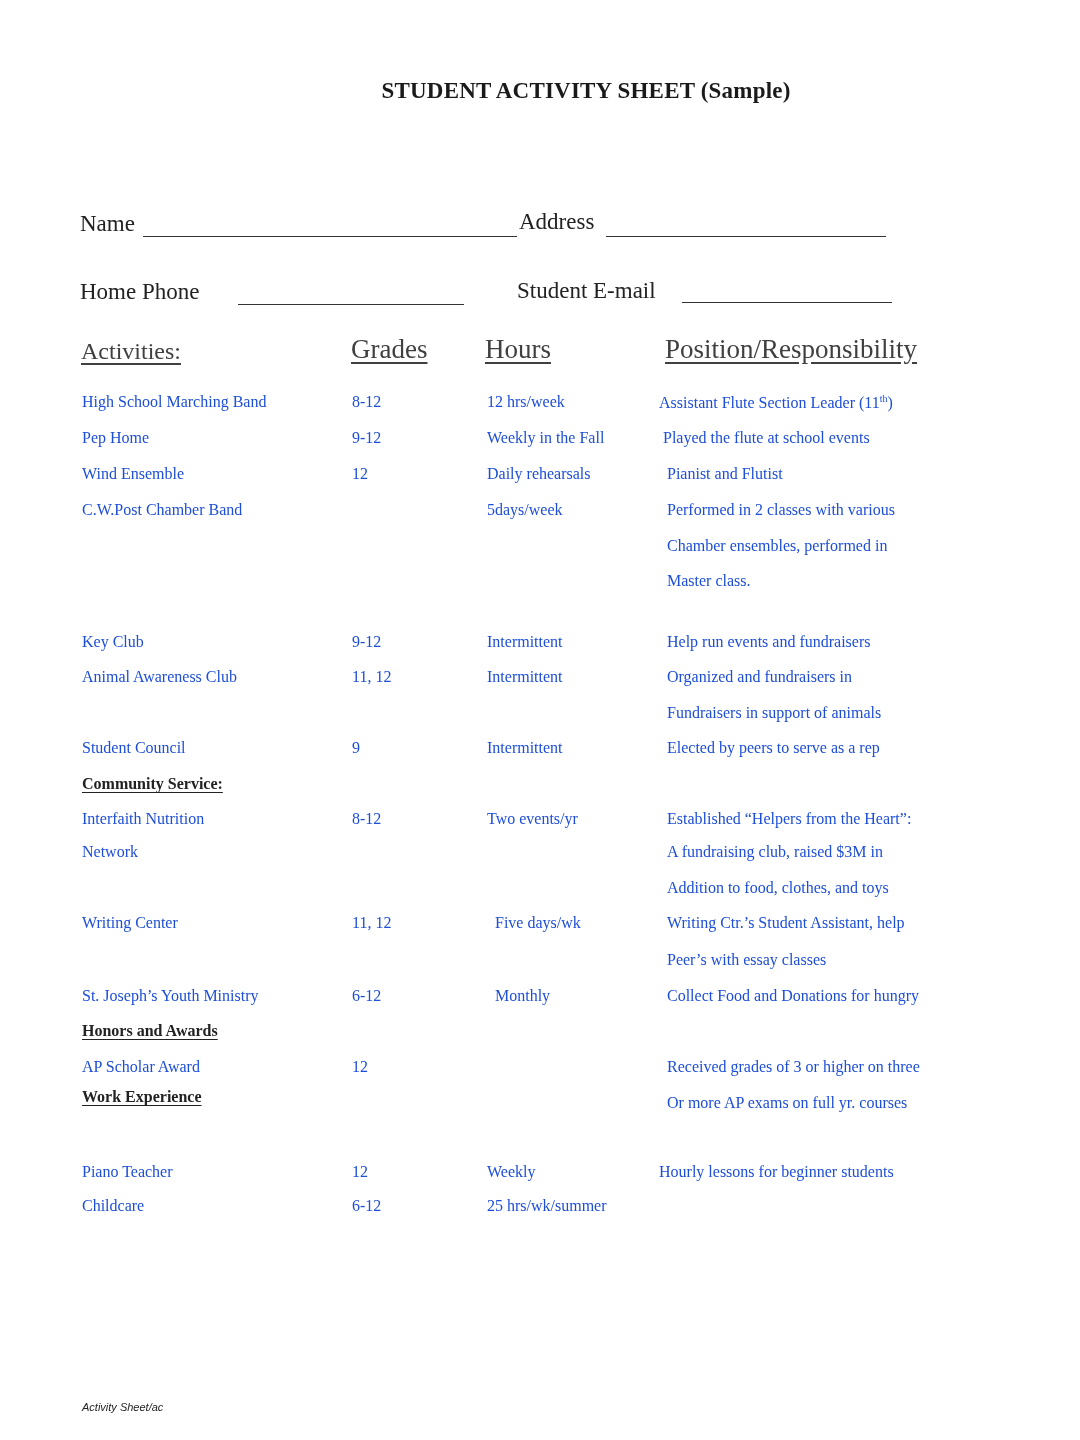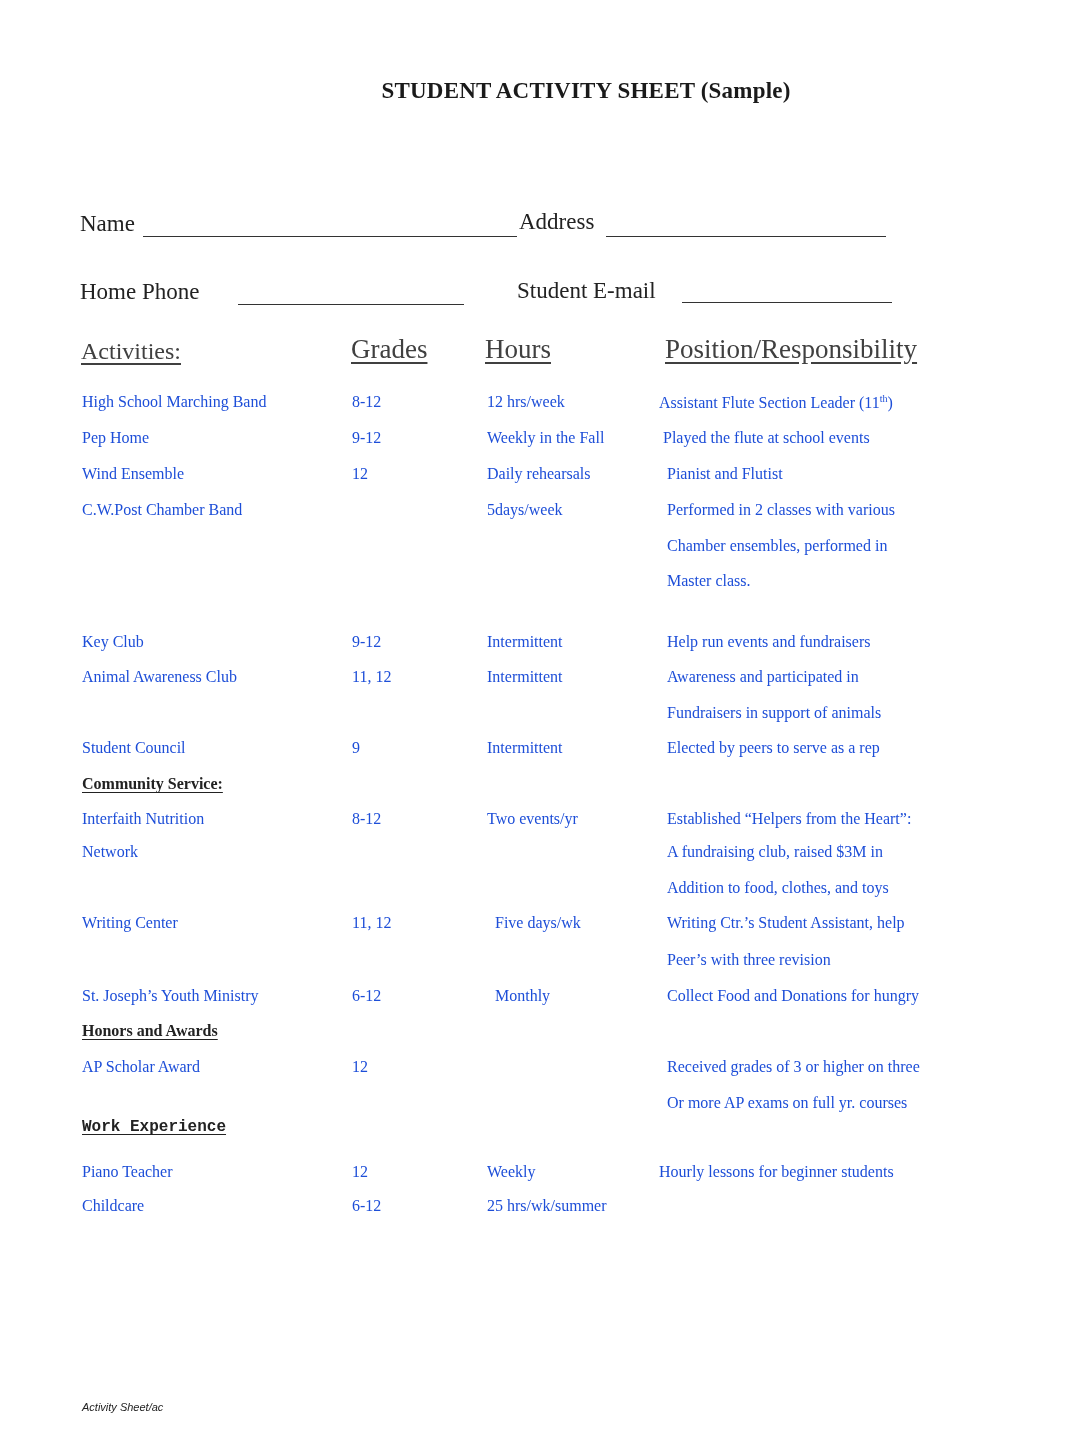--- a/index.html
+++ b/index.html
@@ -77,21 +77,21 @@
 <div class="row" style="top:633px;">
   <span class="c1">Key Club</span>
   <span class="c2">9-12</span>
   <span class="c3">Intermittent</span>
   <span class="c4">Help run events and fundraisers</span>
 </div>
 <div class="row" style="top:668px;">
   <span class="c1">Animal Awareness Club</span>
   <span class="c2">11, 12</span>
   <span class="c3">Intermittent</span>
-  <span class="c4">Awareness and participated in</span>
+  <span class="c4">Organized and fundraisers in</span>
 </div>
 <div class="row" style="top:704px;">
   <span class="c4">Fundraisers in support of animals</span>
 </div>
 <div class="row" style="top:739px;">
   <span class="c1">Student Council</span>
   <span class="c2">9</span>
   <span class="c3">Intermittent</span>
   <span class="c4">Elected by peers to serve as a rep</span>
 </div>
@@ -111,41 +111,41 @@
 <div class="row" style="top:879px;">
   <span class="c4">Addition to food, clothes, and toys</span>
 </div>
 <div class="row" style="top:914px;">
   <span class="c1">Writing Center</span>
   <span class="c2">11, 12</span>
   <span class="c3" style="left:495px;">Five days/wk</span>
   <span class="c4">Writing Ctr.’s Student Assistant, help</span>
 </div>
 <div class="row" style="top:951px;">
-  <span class="c4">Peer’s with three revision</span>
+  <span class="c4">Peer’s with essay classes</span>
 </div>
 <div class="row" style="top:987px;">
   <span class="c1">St. Joseph’s Youth Ministry</span>
   <span class="c2">6-12</span>
   <span class="c3" style="left:495px;text-align:center;">Monthly</span>
   <span class="c4">Collect Food and Donations for hungry</span>
 </div>
 
 <div class="section" style="top:1022px;">Honors and Awards</div>
 
 <div class="row" style="top:1058px;">
   <span class="c1">AP Scholar Award</span>
   <span class="c2">12</span>
   <span class="c4">Received grades of 3 or higher on three</span>
 </div>
 <div class="row" style="top:1094px;">
   <span class="c4">Or more AP exams on full yr. courses</span>
 </div>
 
-<div class="section" style="top:1118px;font-family:Liberation Mono, monospace;">Work Experience</div>
+<div class="section" style="top:1088px;">Work Experience</div>
 
 <div class="row" style="top:1163px;">
   <span class="c1">Piano Teacher</span>
   <span class="c2">12</span>
   <span class="c3">Weekly</span>
   <span class="c4" style="left:659px;">Hourly lessons for beginner students</span>
 </div>
 <div class="row" style="top:1197px;">
   <span class="c1">Childcare</span>
   <span class="c2">6-12</span>

